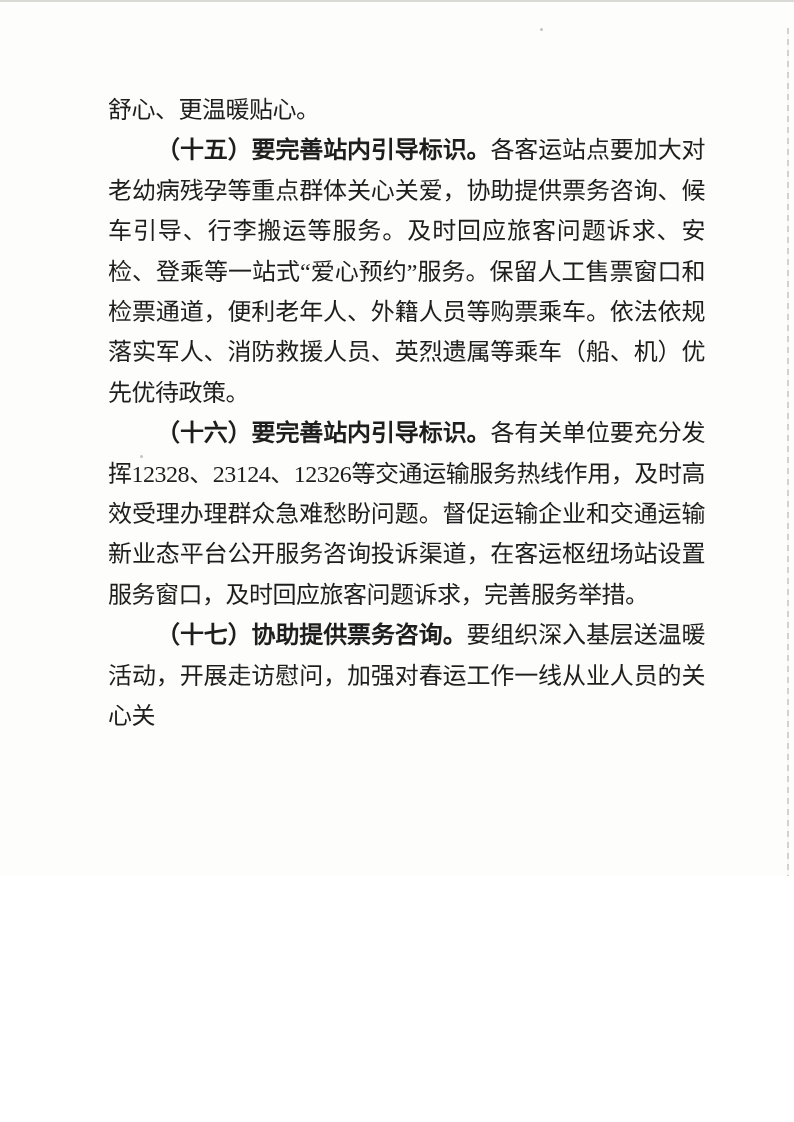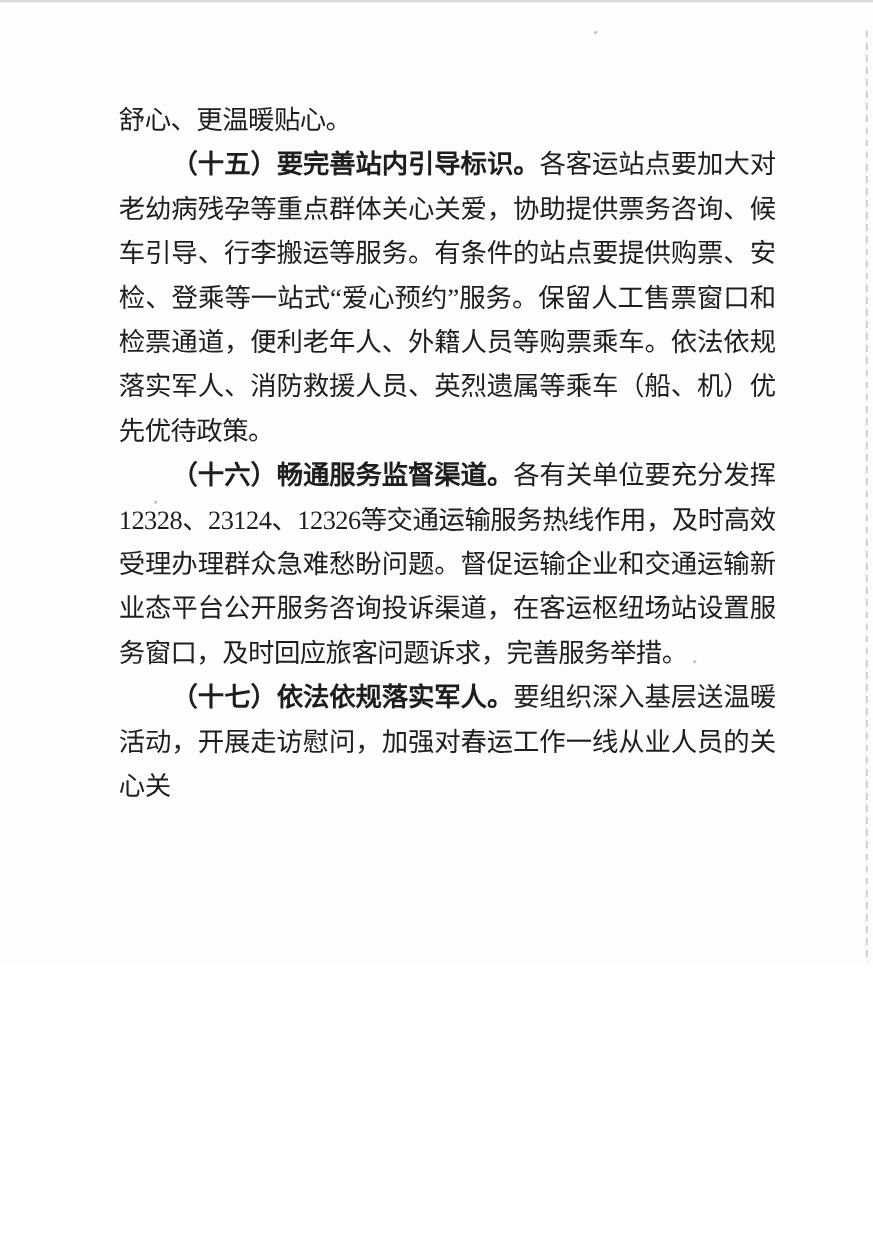--- a/index.html
+++ b/index.html
@@ -85,23 +85,23 @@
   <div class="speck" style="left:540px; top:28px;"></div>
   <div class="speck" style="left:140px; top:455px;"></div>
   <div class="speck" style="left:630px; top:600px;"></div>
   <div class="speck" style="left:760px; top:1083px;"></div>
 
   <div class="content">
 
     <p class="para no-indent"><span class="para-text">舒心、更温暖贴心。</span></p>
 
 
-    <p class="para"><span class="para-head">（十五）要完善站内引导标识。</span><span class="para-text">各客运站点要加大对老幼病残孕等重点群体关心关爱，协助提供票务咨询、候车引导、行李搬运等服务。有条件的站点要提供购票、安检、登乘等一站式“爱心预约”服务。保留人工售票窗口和检票通道，便利老年人、外籍人员等购票乘车。依法依规落实军人、消防救援人员、英烈遗属等乘车（船、机）优先优待政策。</span></p>
+    <p class="para"><span class="para-head">（十五）要完善站内引导标识。</span><span class="para-text">各客运站点要加大对老幼病残孕等重点群体关心关爱，协助提供票务咨询、候车引导、行李搬运等服务。及时回应旅客问题诉求、安检、登乘等一站式“爱心预约”服务。保留人工售票窗口和检票通道，便利老年人、外籍人员等购票乘车。依法依规落实军人、消防救援人员、英烈遗属等乘车（船、机）优先优待政策。</span></p>
 
-    <p class="para"><span class="para-head">（十六）畅通服务监督渠道。</span><span class="para-text">各有关单位要充分发挥12328、23124、12326等交通运输服务热线作用，及时高效受理办理群众急难愁盼问题。督促运输企业和交通运输新业态平台公开服务咨询投诉渠道，在客运枢纽场站设置服务窗口，及时回应旅客问题诉求，完善服务举措。</span></p>
+    <p class="para"><span class="para-head">（十六）要完善站内引导标识。</span><span class="para-text">各有关单位要充分发挥12328、23124、12326等交通运输服务热线作用，及时高效受理办理群众急难愁盼问题。督促运输企业和交通运输新业态平台公开服务咨询投诉渠道，在客运枢纽场站设置服务窗口，及时回应旅客问题诉求，完善服务举措。</span></p>
 
-    <p class="para"><span class="para-head">（十七）依法依规落实军人。</span><span class="para-text">要组织深入基层送温暖活动，开展走访慰问，加强对春运工作一线从业人员的关心关</span></p>
+    <p class="para"><span class="para-head">（十七）协助提供票务咨询。</span><span class="para-text">要组织深入基层送温暖活动，开展走访慰问，加强对春运工作一线从业人员的关心关</span></p>
 
   </div>
 
   <div class="footer"><span>— 7 —</span></div>
 
 </div>
 
 </body></html>

